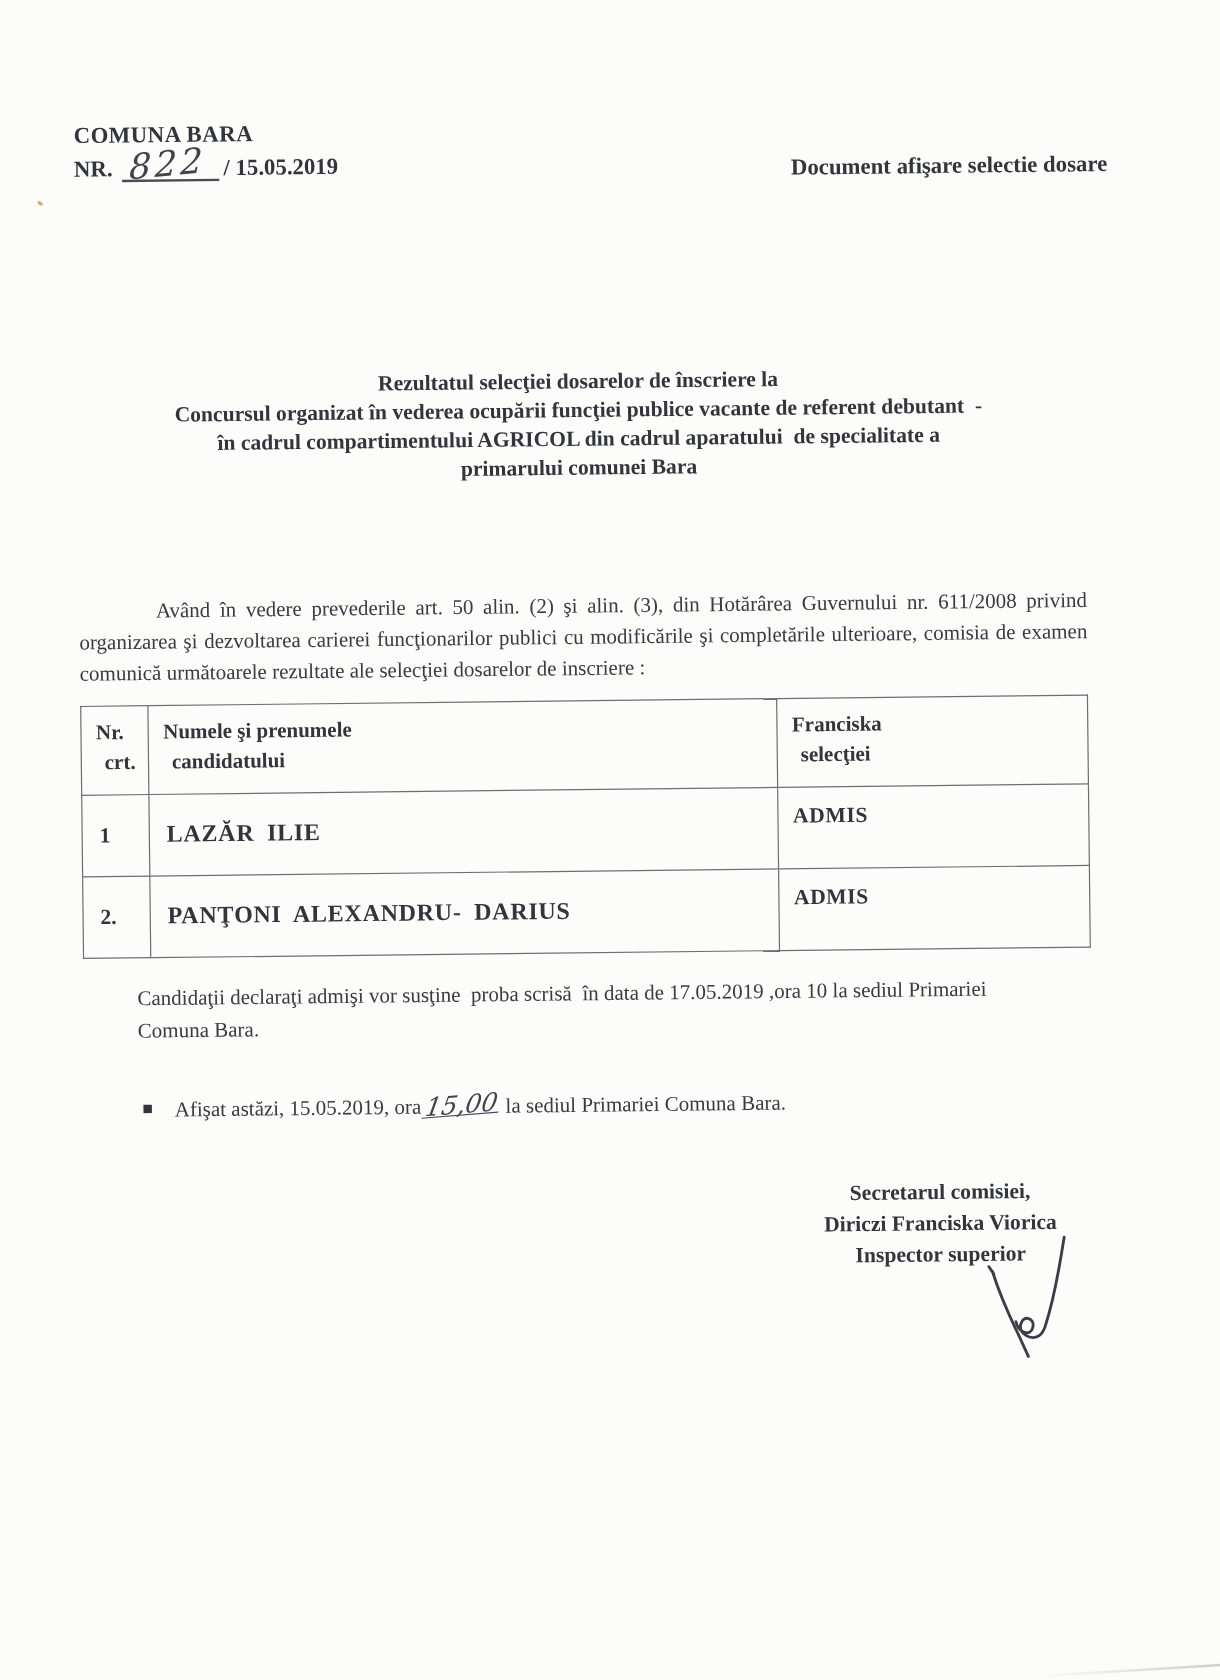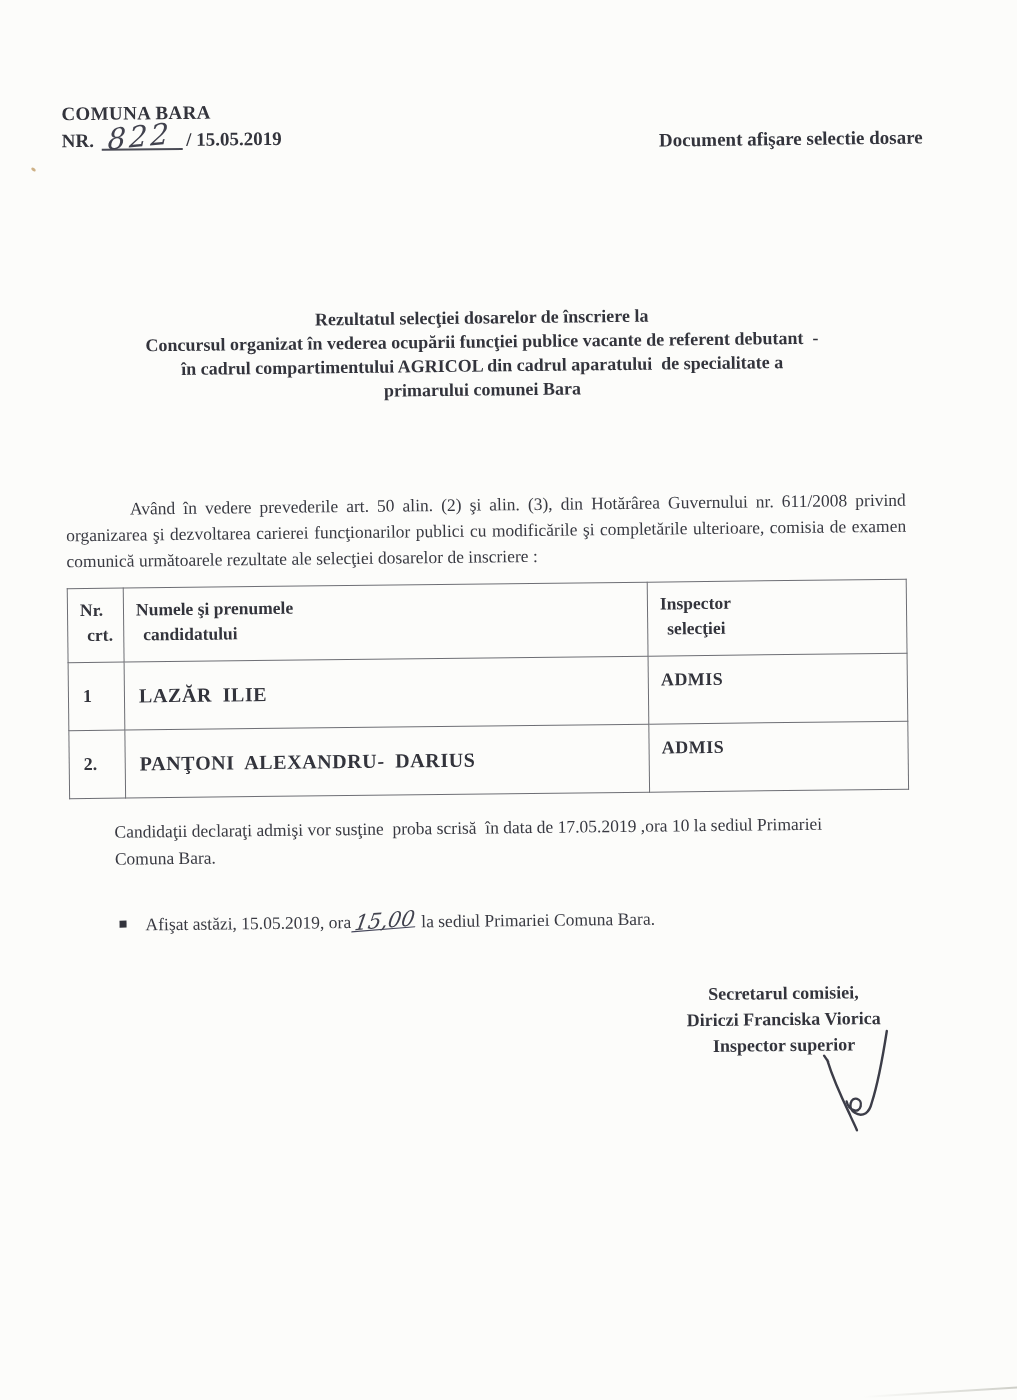--- a/index.html
+++ b/index.html
@@ -147,21 +147,21 @@
         <tr>
           <th>
             <span>Nr.</span>
             <span class="h2">crt.</span>
           </th>
           <th>
             <span>Numele şi prenumele</span>
             <span class="h2">candidatului</span>
           </th>
           <th>
-            <span>Inspector</span>
+            <span>Franciska</span>
             <span class="h2">selecţiei</span>
           </th>
         </tr>
       </thead>
       <tbody>
         <tr>
           <td class="nr-cell">1</td>
           <td class="name-cell">LAZĂR ILIE</td>
           <td class="result-cell">ADMIS</td>
         </tr>

